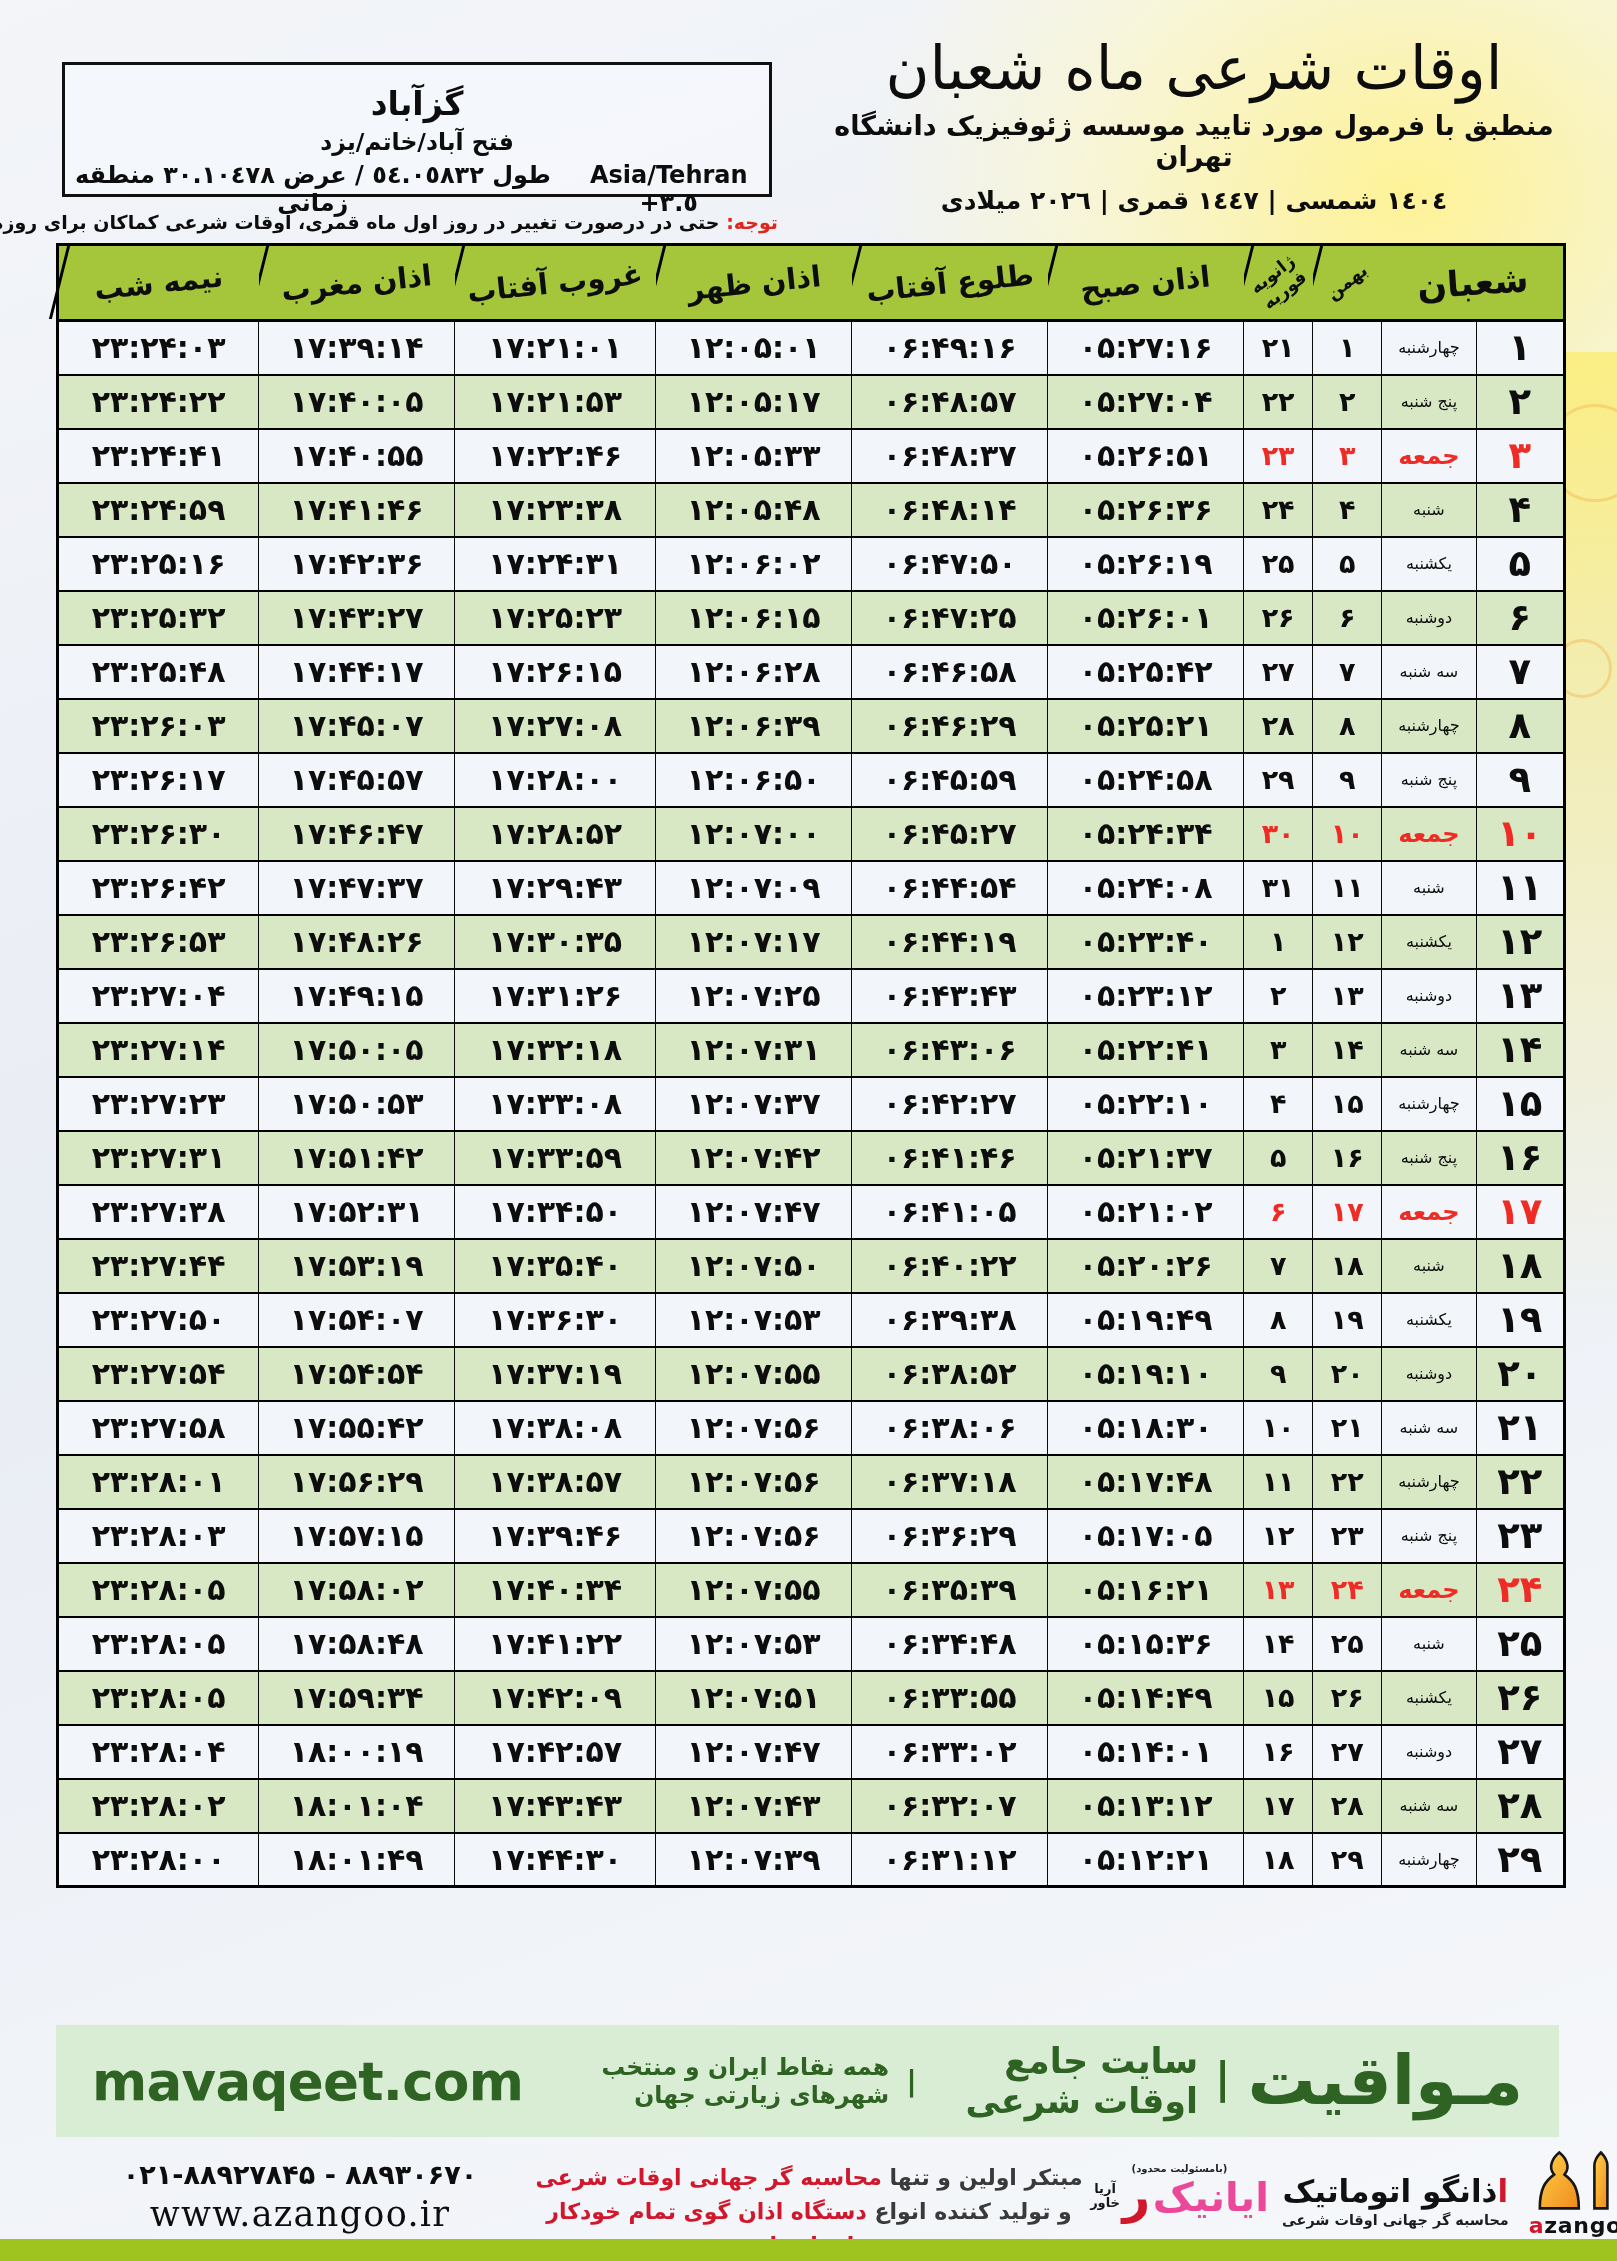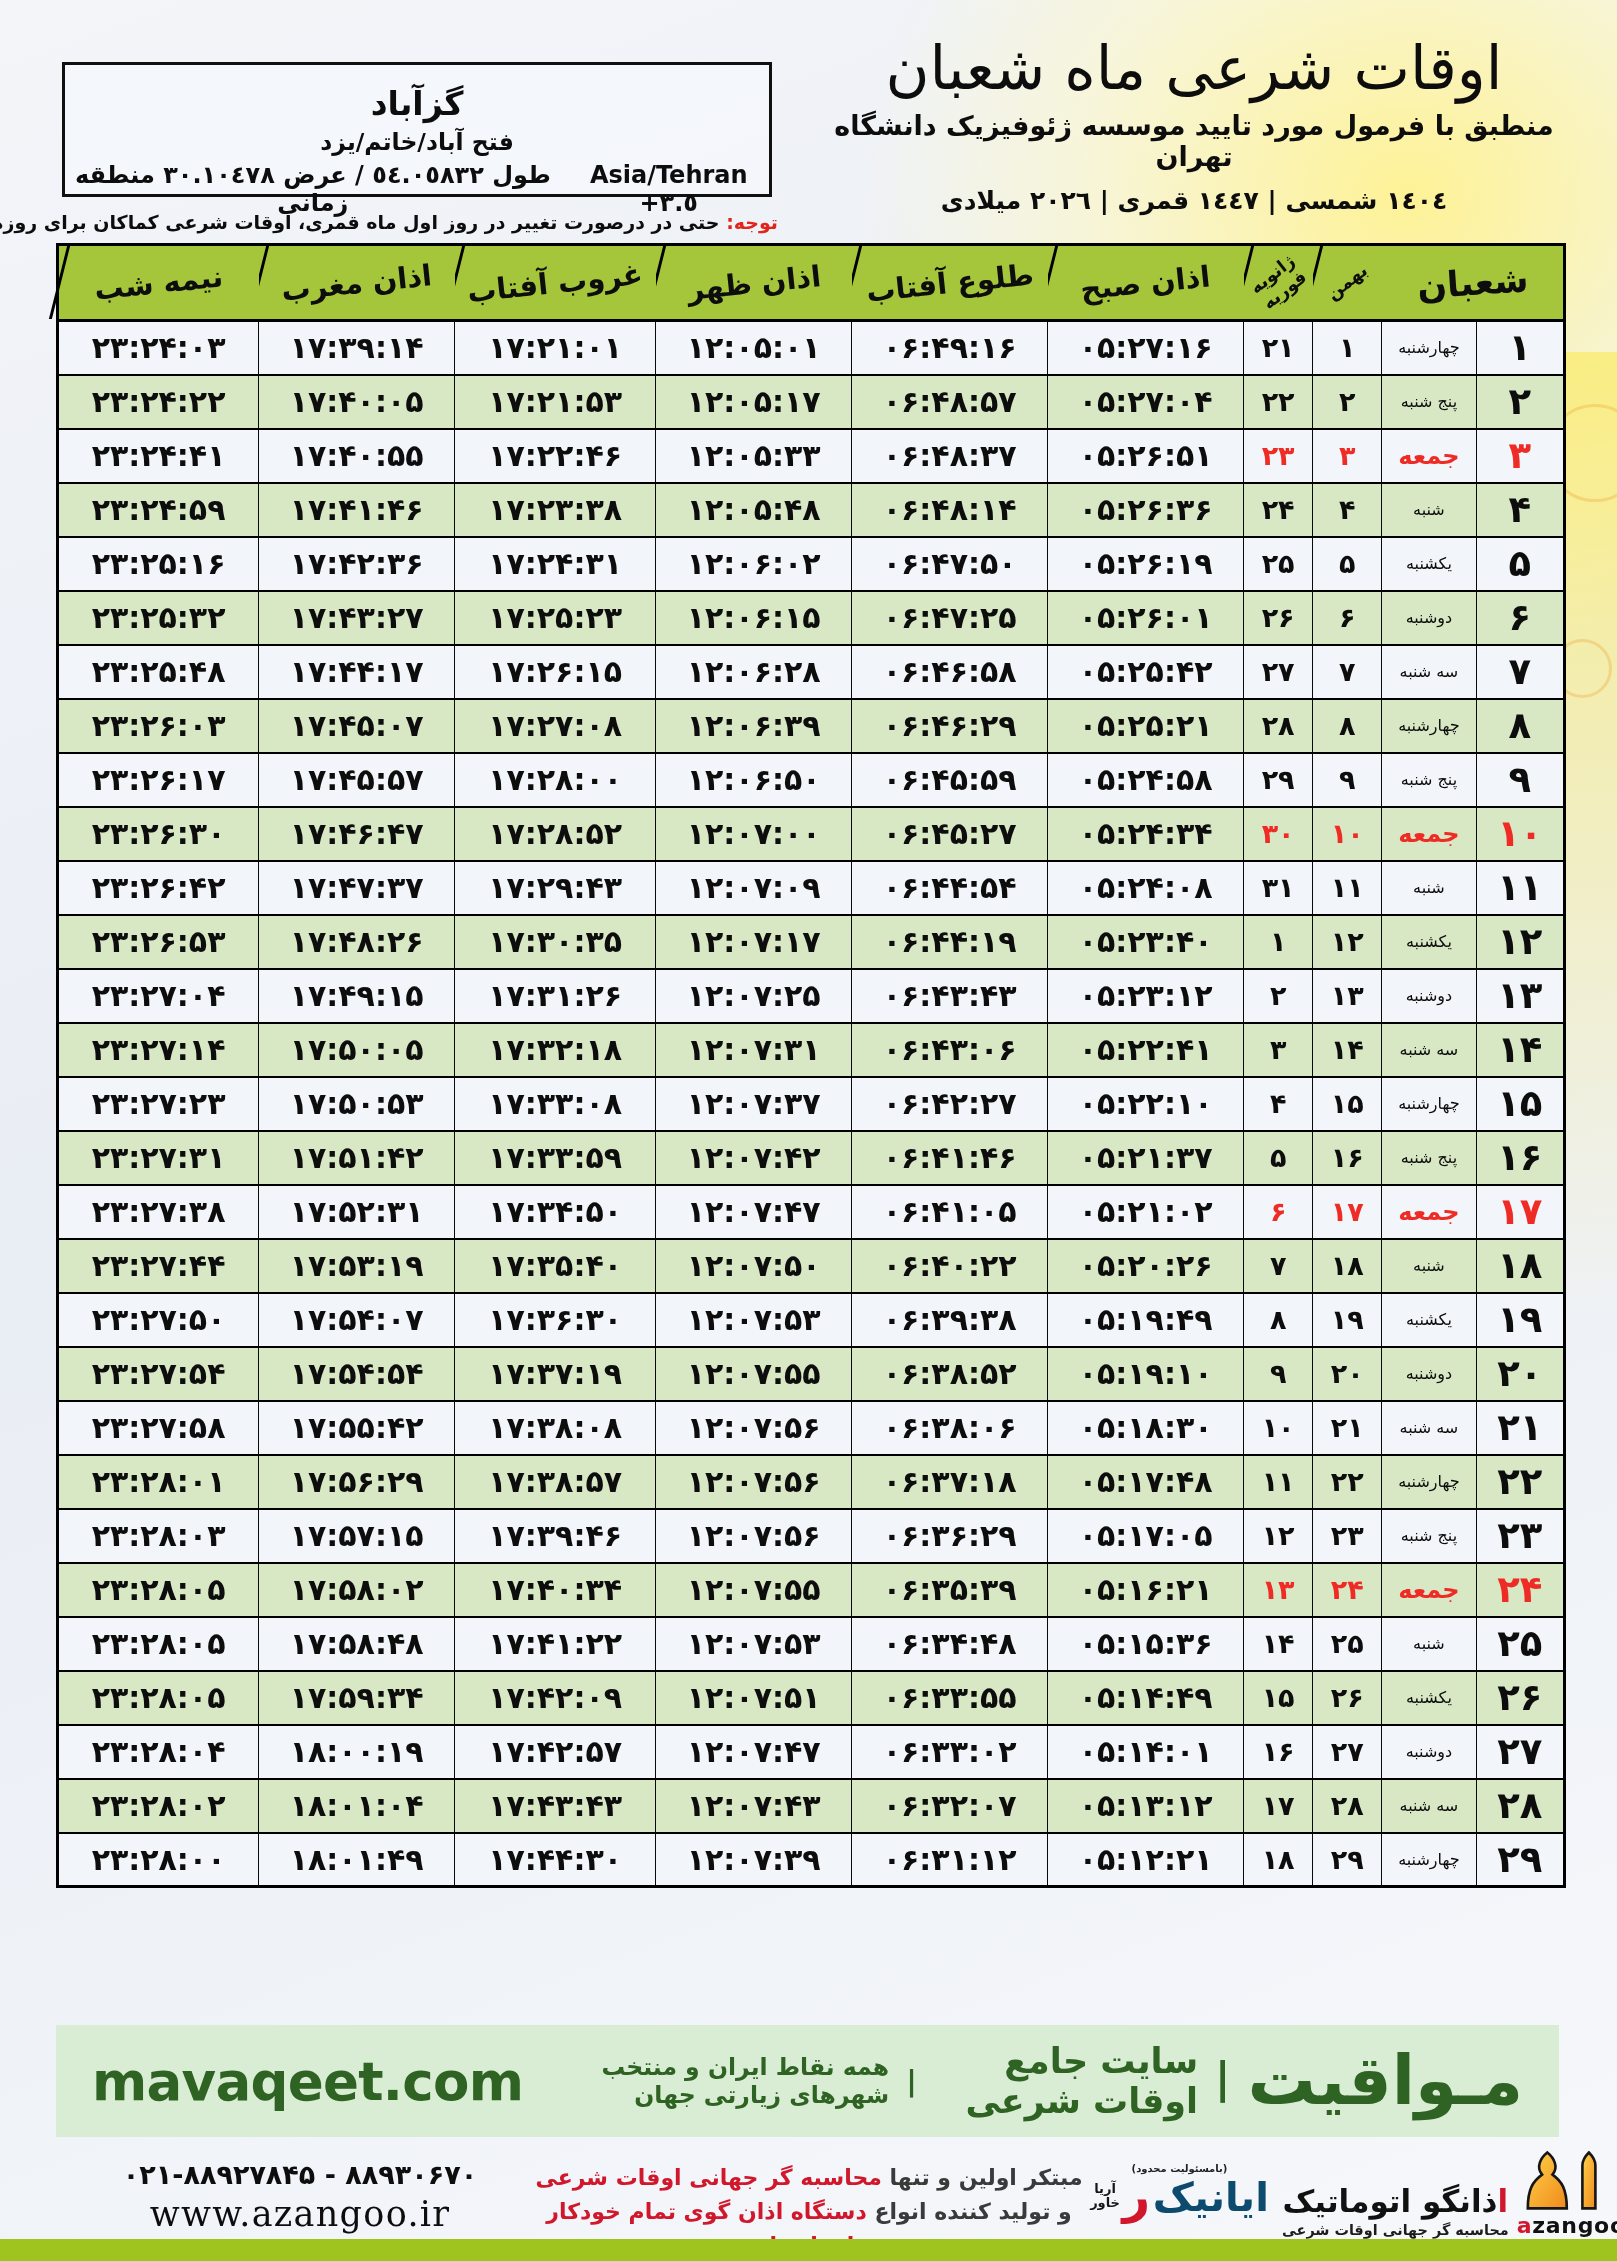--- a/index.html
+++ b/index.html
@@ -92,23 +92,23 @@
   .site-url{font-family:"DejaVu Serif",serif;font-size:35px;margin-top:3.9px;letter-spacing:1.3px;}
   .maker-block{position:absolute;left:535px;top:2161px;width:548px;direction:rtl;text-align:center;
     font-size:22px;font-weight:bold;line-height:1.55;color:var(--text_gray);}
   .maker-block .red{color:var(--logo_red);}
 
   .rayanik{position:absolute;left:1088px;top:2163px;width:183px;text-align:center;direction:rtl;}
   .ray-top{font-size:10px;font-weight:bold;color:#222;}
   .ray-row{display:flex;flex-direction:row;justify-content:center;align-items:flex-end;gap:2.6px;direction:ltr;}
   .ray-stack{display:flex;flex-direction:column;font-size:13px;font-weight:bold;line-height:1.1;color:#161616;padding-bottom:6.5px;}
   .ray-reh{font-size:48px;font-weight:bold;color:var(--logo_red);line-height:.9;}
-  .ray-main{font-size:40px;font-weight:bold;color:#0c4a6e;line-height:1;}
-
-  .azangoo{position:absolute;left:1282px;top:2146px;width:307px;display:flex;direction:ltr;align-items:flex-end;gap:8px;}
+  .ray-main{font-size:40px;font-weight:bold;color:#ec4899;line-height:1;}
+
+  .azangoo{position:absolute;left:1282px;top:2146px;width:307px;display:flex;direction:ltr;align-items:center;gap:20px;}
   .az-text{flex:1;text-align:center;direction:rtl;padding-top:17px;}
   .az-name{font-size:31px;font-weight:bold;color:#111;white-space:nowrap;}
   .az-name .red{color:var(--logo_red);}
   .az-sub{font-size:14.4px;font-weight:bold;color:#1c1c1c;margin-top:2.6px;white-space:nowrap;}
   .az-icon-col{width:98px;text-align:center;}
   .az-latin{font-size:22px;font-weight:bold;color:#111;letter-spacing:0.7px;}
   .az-latin .red{color:var(--logo_red);}
 
   .lime-bar{position:absolute;left:0;right:0;bottom:0;height:22px;background:var(--lime_bar);}
 </style>

